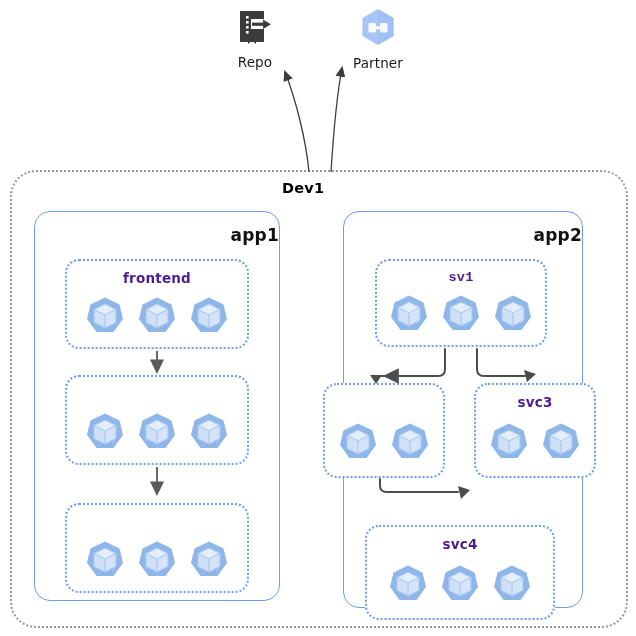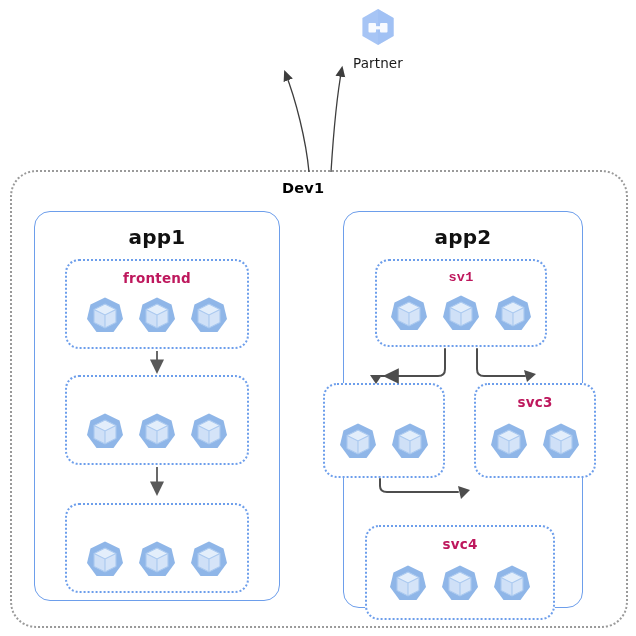--- a/index.html
+++ b/index.html
@@ -54,43 +54,43 @@
   .app-box {
     position: absolute;
     border: 1.6px solid #6d9eeb;
     border-radius: 16px;
     box-sizing: border-box;
     background: #ffffff;
   }
   .app-title {
     position: absolute;
     width: 100%;
-    text-align: center;
+    text-align: right;
     top: 13px;
-    font-size: 20px;
+    font-size: 17px;
     font-weight: bold;
     color: #111111;
     letter-spacing: .2px;
   }
 
   .svc-box {
     position: absolute;
     border: 2.2px dotted #6d9eeb;
     border-radius: 14px;
     box-sizing: border-box;
     background: #ffffff;
   }
   .svc-title {
     position: absolute;
     width: 100%;
     text-align: center;
     top: 9px;
     font-size: 13.5px;
     font-weight: bold;
-    color: #be185d;
+    color: #4c1d95;
     letter-spacing: .2px;
   }
   .pod-row {
     position: absolute;
     left: 0;
     width: 100%;
     display: flex;
     justify-content: center;
     align-items: center;
     gap: 10px;
@@ -103,20 +103,41 @@
     width: 636px;
     height: 636px;
     pointer-events: none;
   }
 </style>
 </head>
 <body>
 
 <div id="canvas">
 
+  <div class="ext-node" style="left:210px; top:8px;">
+    <svg width="42" height="42" viewBox="0 0 42 42">
+
+      <path d="M6 3 H30 V14 H24 V18 H30 V34 H10 V31 H6 Z" fill="#3c3c3c"></path>
+      <rect x="6" y="3" width="4" height="31" fill="#3c3c3c"></rect>
+      <rect x="10" y="3" width="20" height="2.4" fill="#3c3c3c"></rect>
+
+      <rect x="12" y="8" width="2.6" height="2.6" fill="#ffffff"></rect>
+      <rect x="12" y="13" width="2.6" height="2.6" fill="#ffffff"></rect>
+      <rect x="12" y="18" width="2.6" height="2.6" fill="#ffffff"></rect>
+      <rect x="12" y="23" width="2.6" height="2.6" fill="#ffffff"></rect>
+
+      <rect x="17" y="11" width="15" height="10" fill="#ffffff"></rect>
+
+      <rect x="18" y="14.6" width="13" height="3.2" fill="#3c3c3c"></rect>
+      <path d="M29 11.5 L37 16.2 L29 20.9 Z" fill="#3c3c3c"></path>
+
+      <path d="M14 28 H22 V36 L18 32.5 L14 36 Z" fill="#3c3c3c"></path>
+    </svg>
+    <div class="ext-label">Repo</div>
+  </div>
 
   <div class="ext-node" style="left:333px; top:5px;">
     <svg width="46" height="46" viewBox="0 0 46 46">
       <path d="M23 4 L38.6 13 L38.6 31 L23 40 L7.4 31 L7.4 13 Z" fill="#a7c5f5"></path>
       <path d="M23 4 L38.6 13 L38.6 31 L23 40 Z" fill="#9dbdf2" opacity="0.55"></path>
       <rect x="13.5" y="18" width="7.5" height="9.5" rx="1" fill="#ffffff" opacity="0.92"></rect>
       <rect x="25" y="18" width="7.5" height="9.5" rx="1" fill="#ffffff" opacity="0.92"></rect>
       <rect x="21" y="21.2" width="4" height="3.2" fill="#ffffff" opacity="0.92"></rect>
     </svg>
     <div class="ext-label">Partner</div>

